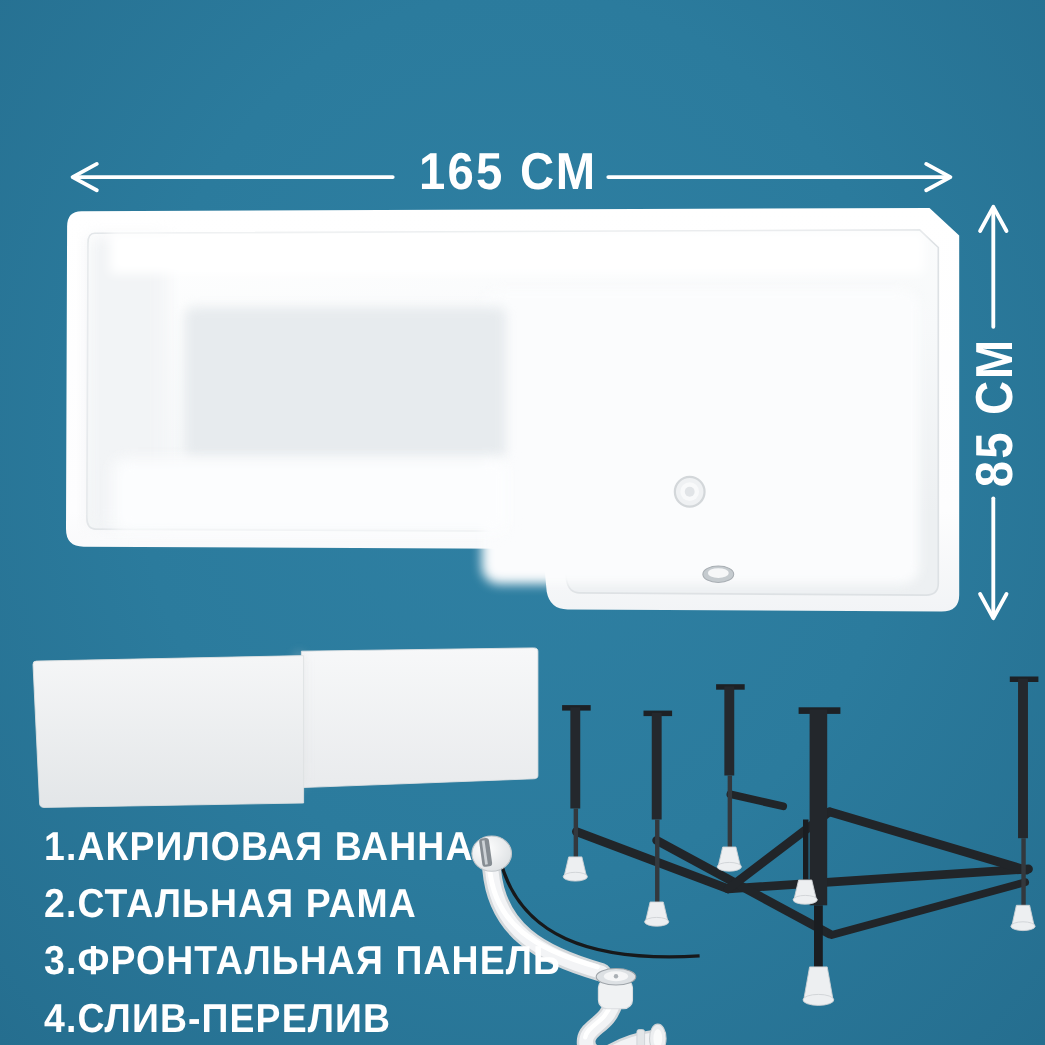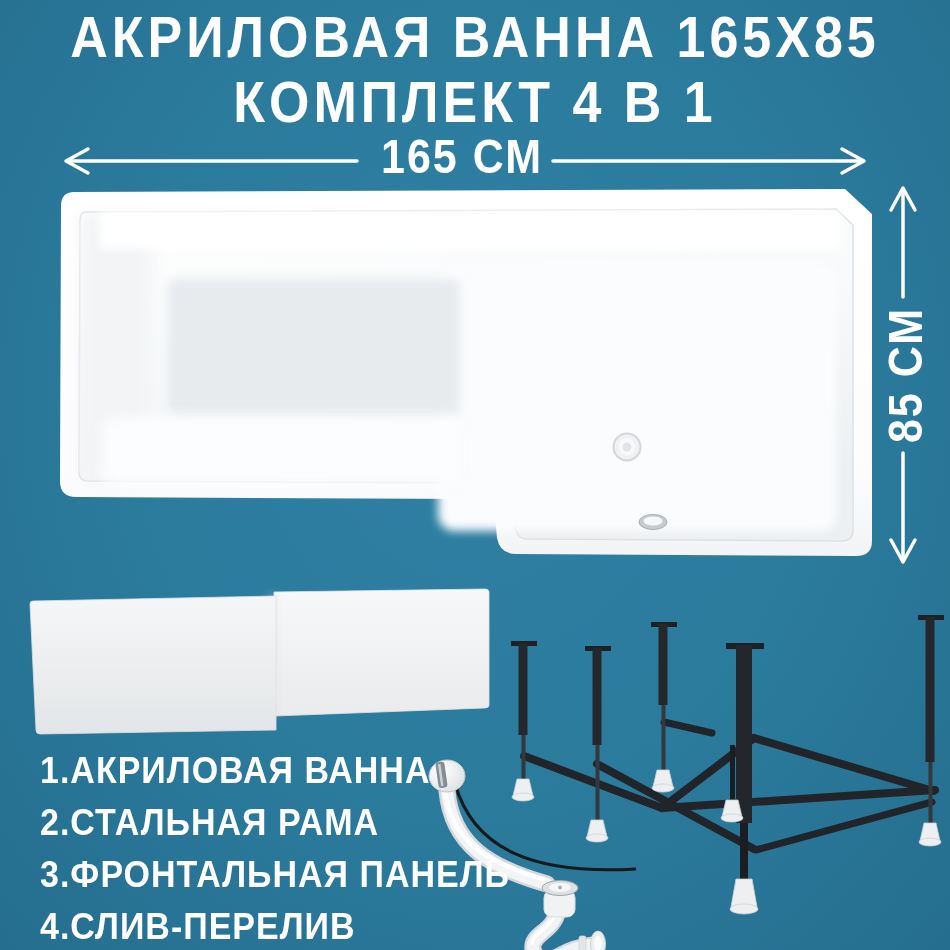--- a/index.html
+++ b/index.html
@@ -45,24 +45,20 @@
   }
   svg{position:absolute;display:block;}
   .soft{filter:blur(5px);}
   .soft2{filter:blur(7px);}
 </style>
 </head>
 <body>
 
 <div class="stage">
 
-  <div class="title">
-    <div class="l1">АКРИЛОВАЯ ВАННА 165Х85</div>
-    <div class="l2">КОМПЛЕКТ 4 В 1</div>
-  </div>
 
   <svg style="left:55px;top:140px;" width="820" height="42" viewBox="0 0 820 42">
     <g stroke="#ffffff" stroke-width="3.5" fill="none" stroke-linecap="round" stroke-linejoin="round">
       <line x1="12" y1="21" x2="302" y2="21"></line>
       <line x1="498" y1="21" x2="808" y2="21"></line>
       <polyline points="33,9 11,21 33,33"></polyline>
       <polyline points="787,9 809,21 787,33"></polyline>
     </g>
   </svg>
   <div class="dim-label-w">165 СМ</div>

